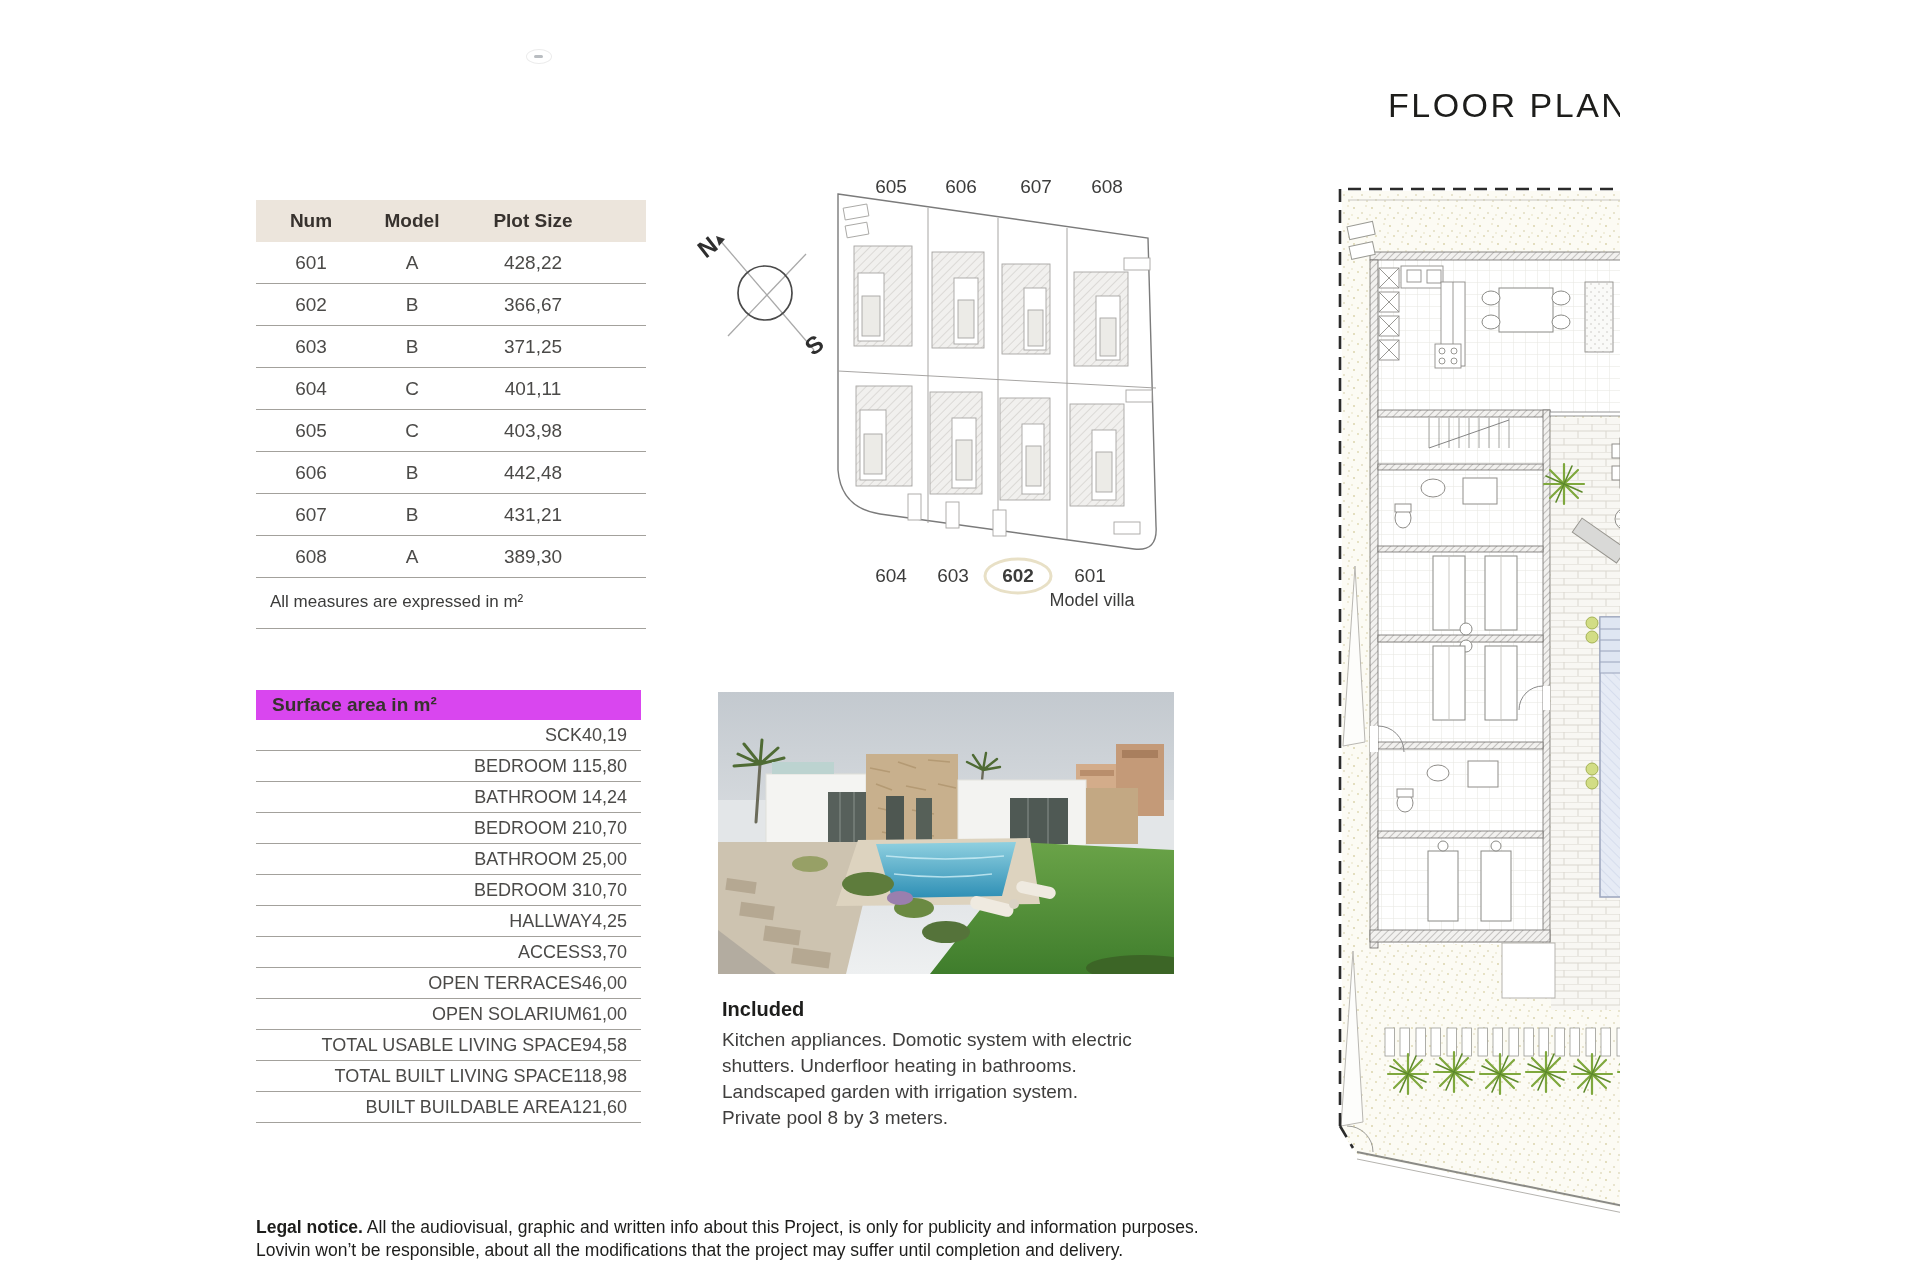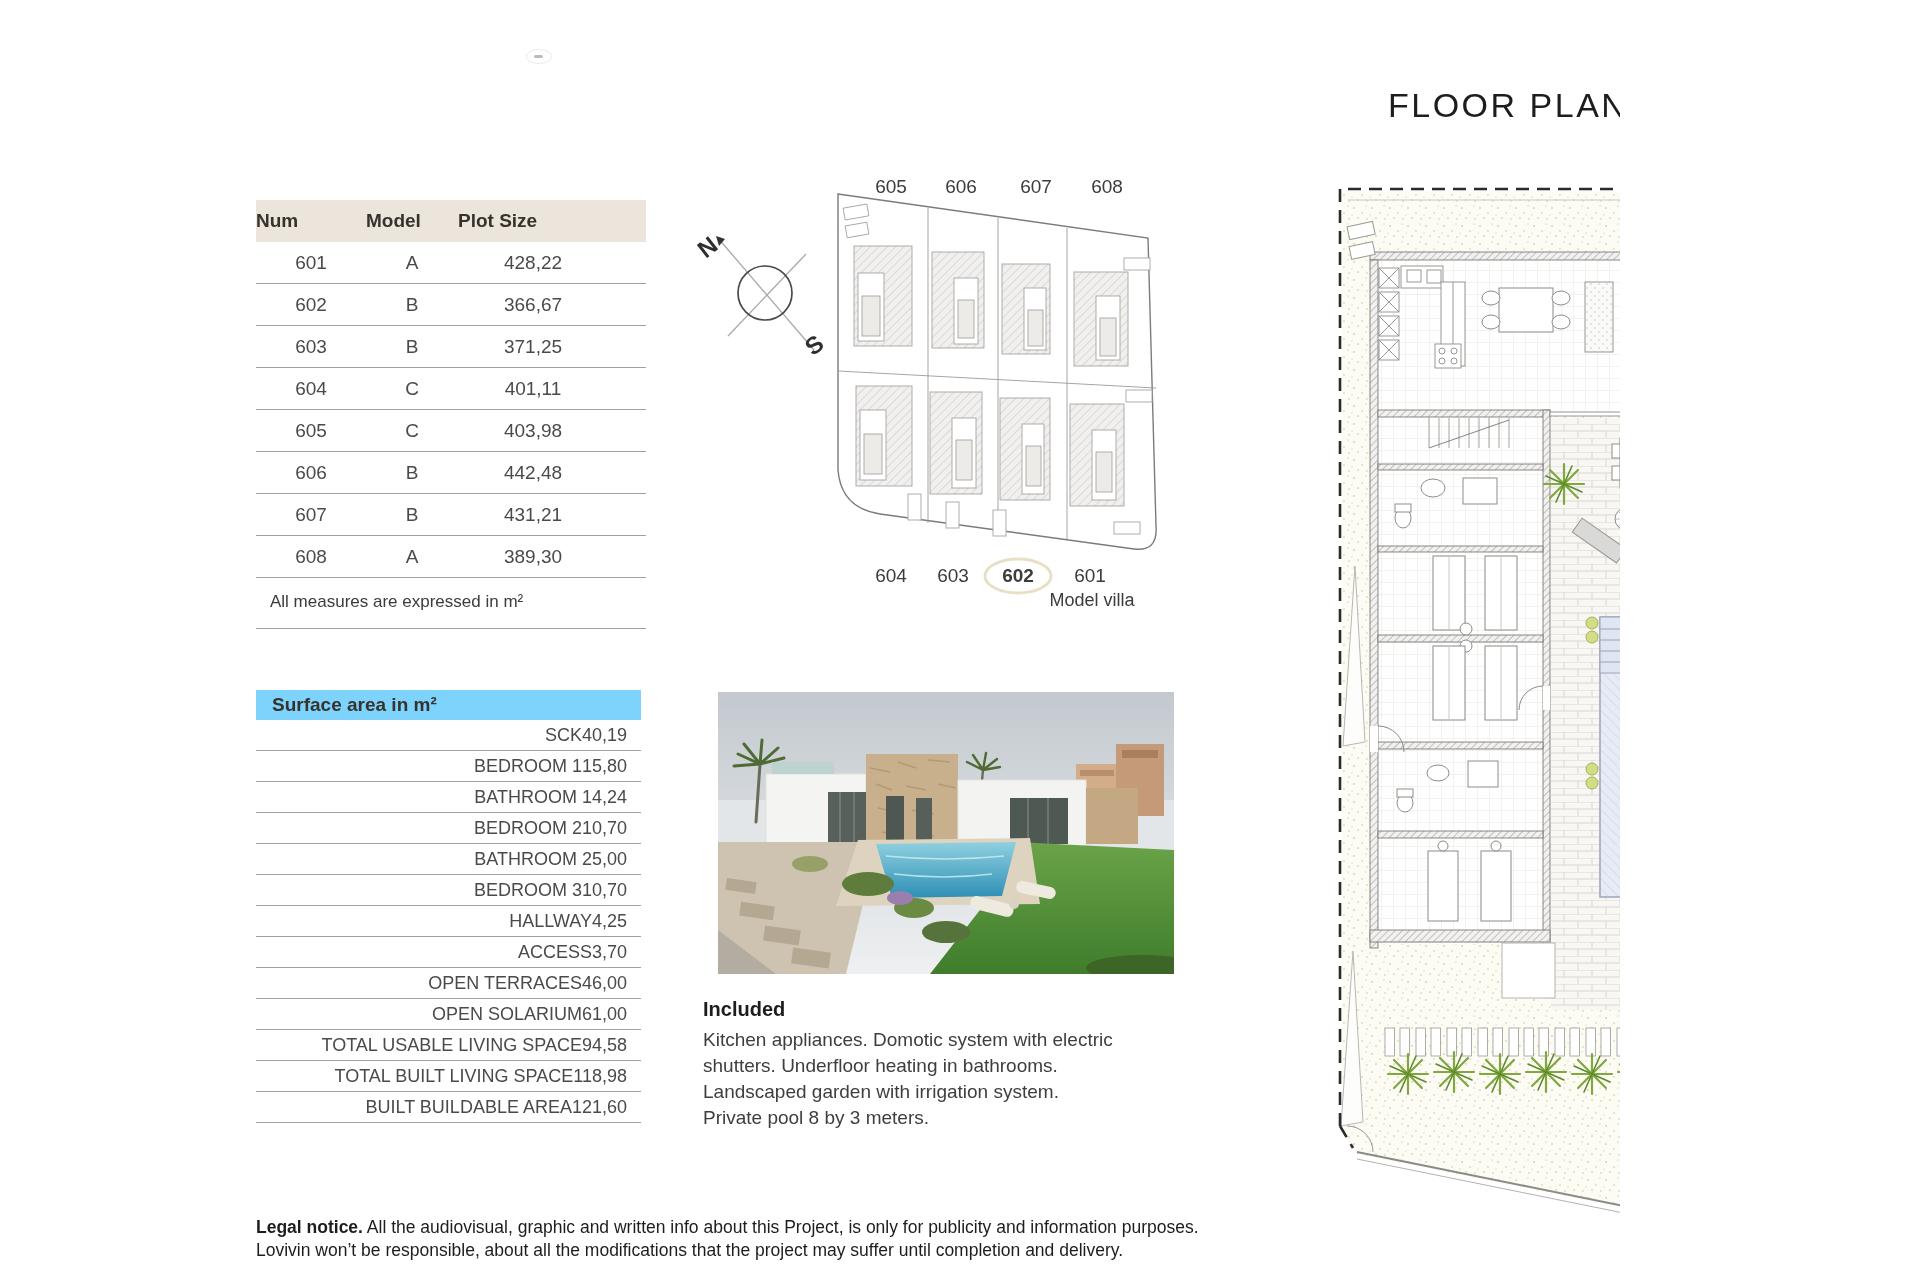--- a/index.html
+++ b/index.html
@@ -9,33 +9,33 @@
   
   .tiny-mark{position:absolute;left:526px;top:49px;width:24px;height:13px;border:1px solid #ececec;border-radius:50%;}
   .tiny-mark::after{content:"";position:absolute;left:7px;top:5px;width:9px;height:3px;background:#b9bdc1;border-radius:2px;}
 
   
   .title{position:absolute;left:1388px;top:86px;font-size:34px;letter-spacing:2.5px;color:#1d1d1b;font-weight:500;white-space:nowrap;}
 
   
   .plots-table{position:absolute;left:256px;top:200px;width:390px;}
   .pt-head{display:grid;grid-template-columns:110px 92px 150px;background:#ece5dc;height:42px;align-items:center;font-weight:bold;font-size:19px;color:#37322e;}
-  .pt-head div{}
+  .pt-head div{text-align:center;}
   .pt-row{display:grid;grid-template-columns:110px 92px 150px;height:41px;align-items:center;font-size:19px;color:#4b4a48;border-bottom:1px solid #a3a19c;}
   .pt-row div{text-align:center;}
   .pt-note{margin-top:14px;padding-left:14px;font-size:17px;color:#3c3c3b;}
   .pt-rule{margin-top:16px;border:none;border-top:1px solid #a3a19c;}
 
   
   .surface-table{position:absolute;left:256px;top:690px;width:385px;}
-  .st-head{background:#7dd3fc;height:30px;line-height:30px;font-weight:bold;font-size:19px;padding-left:16px;color:#37322e;}
+  .st-head{background:#d946ef;height:30px;line-height:30px;font-weight:bold;font-size:19px;padding-left:16px;color:#37322e;}
   .st-row{display:flex;justify-content:flex-end;align-items:center;height:30px;font-size:18px;border-bottom:1px solid #a3a19c;padding:0 14px 0 16px;color:#4b4a48;}
 
   
-  .included{position:absolute;left:703px;top:998px;width:490px;}
+  .included{position:absolute;left:722px;top:998px;width:490px;}
   .included h3{margin:0 0 6px 0;font-size:20px;color:#1d1d1b;}
   .included p{margin:0;font-size:19px;line-height:26px;color:#3f3e3d;white-space:pre-line;}
 
   
   .legal{position:absolute;left:256px;top:1198px;width:980px;font-size:17.5px;line-height:23px;color:#1d1d1b;white-space:pre-line;}
   .legal b{font-weight:bold;margin-top:24px;}
 
   .abs{position:absolute;}
   svg text{font-family:"Liberation Sans",sans-serif;}
 </style>

